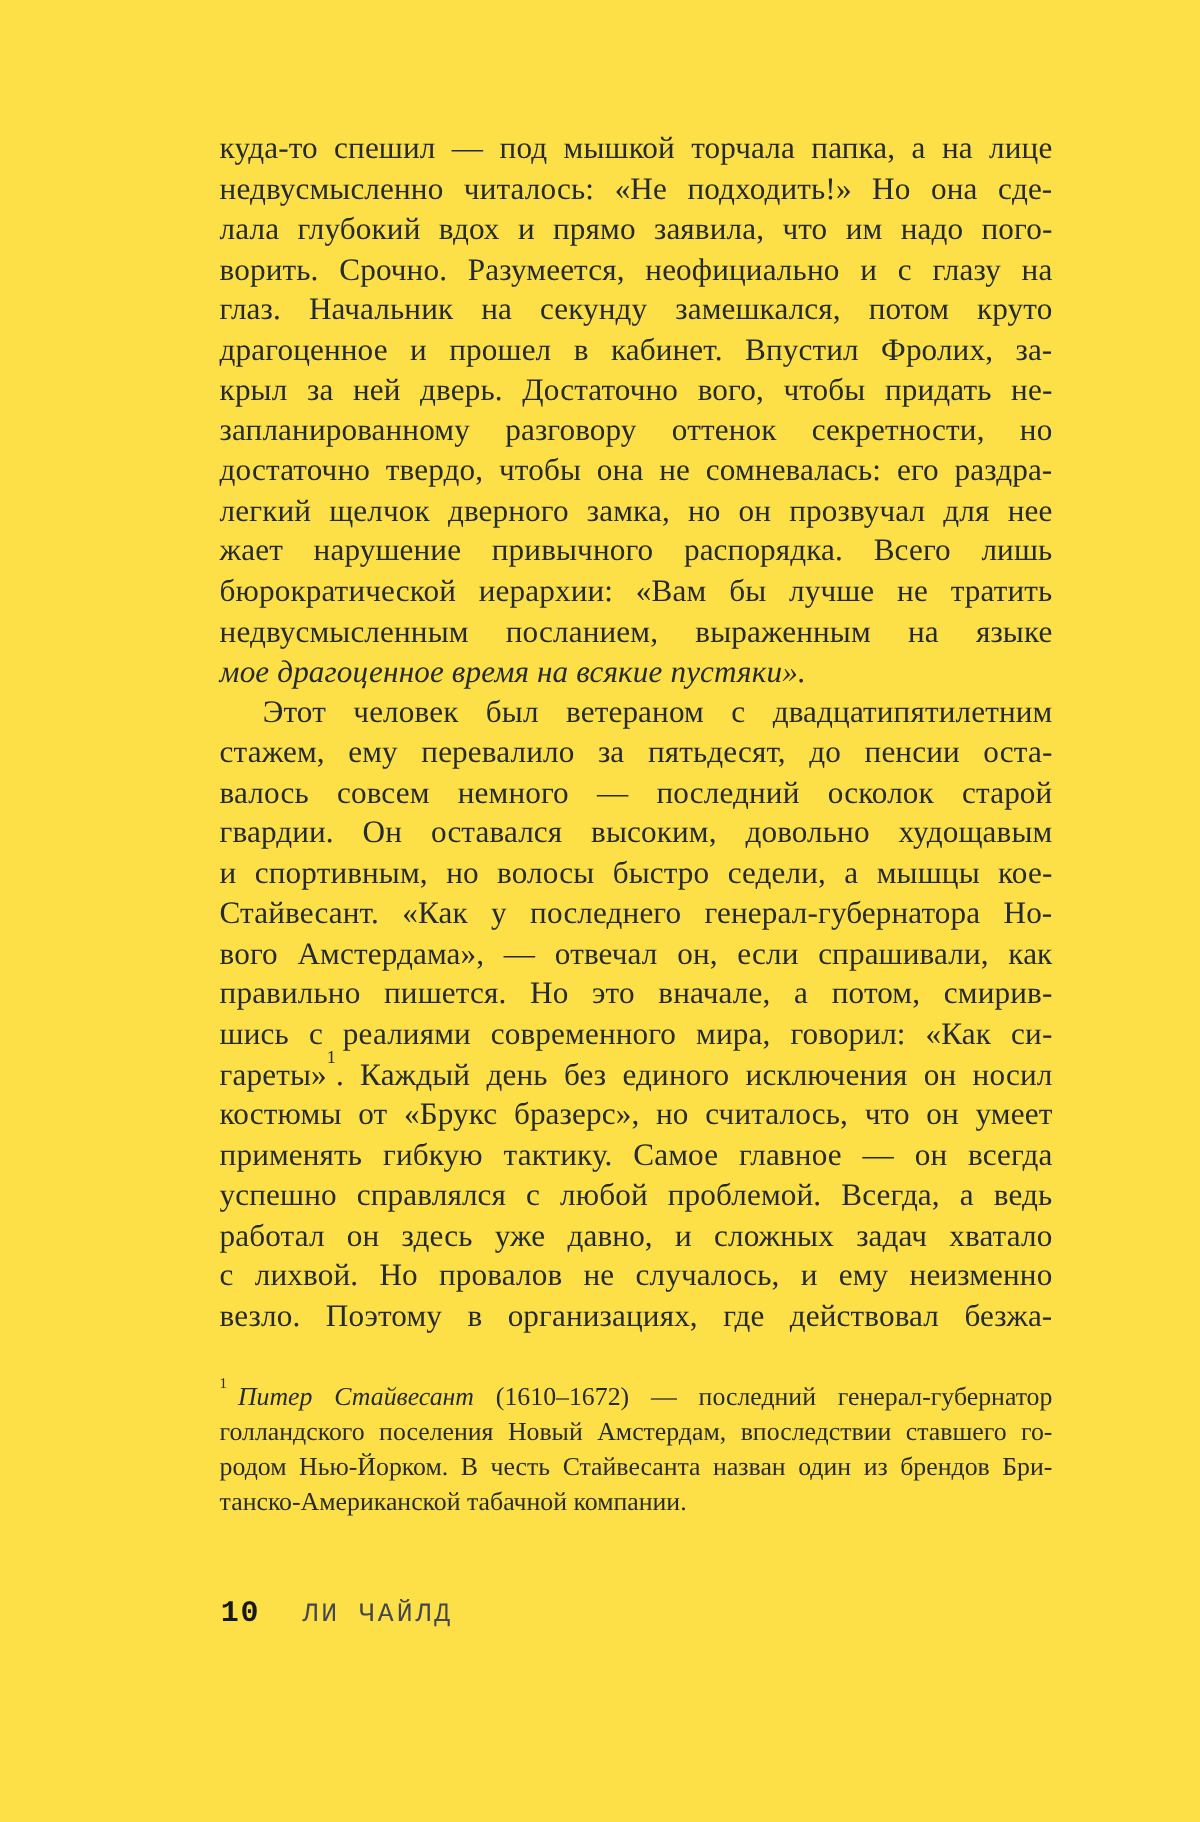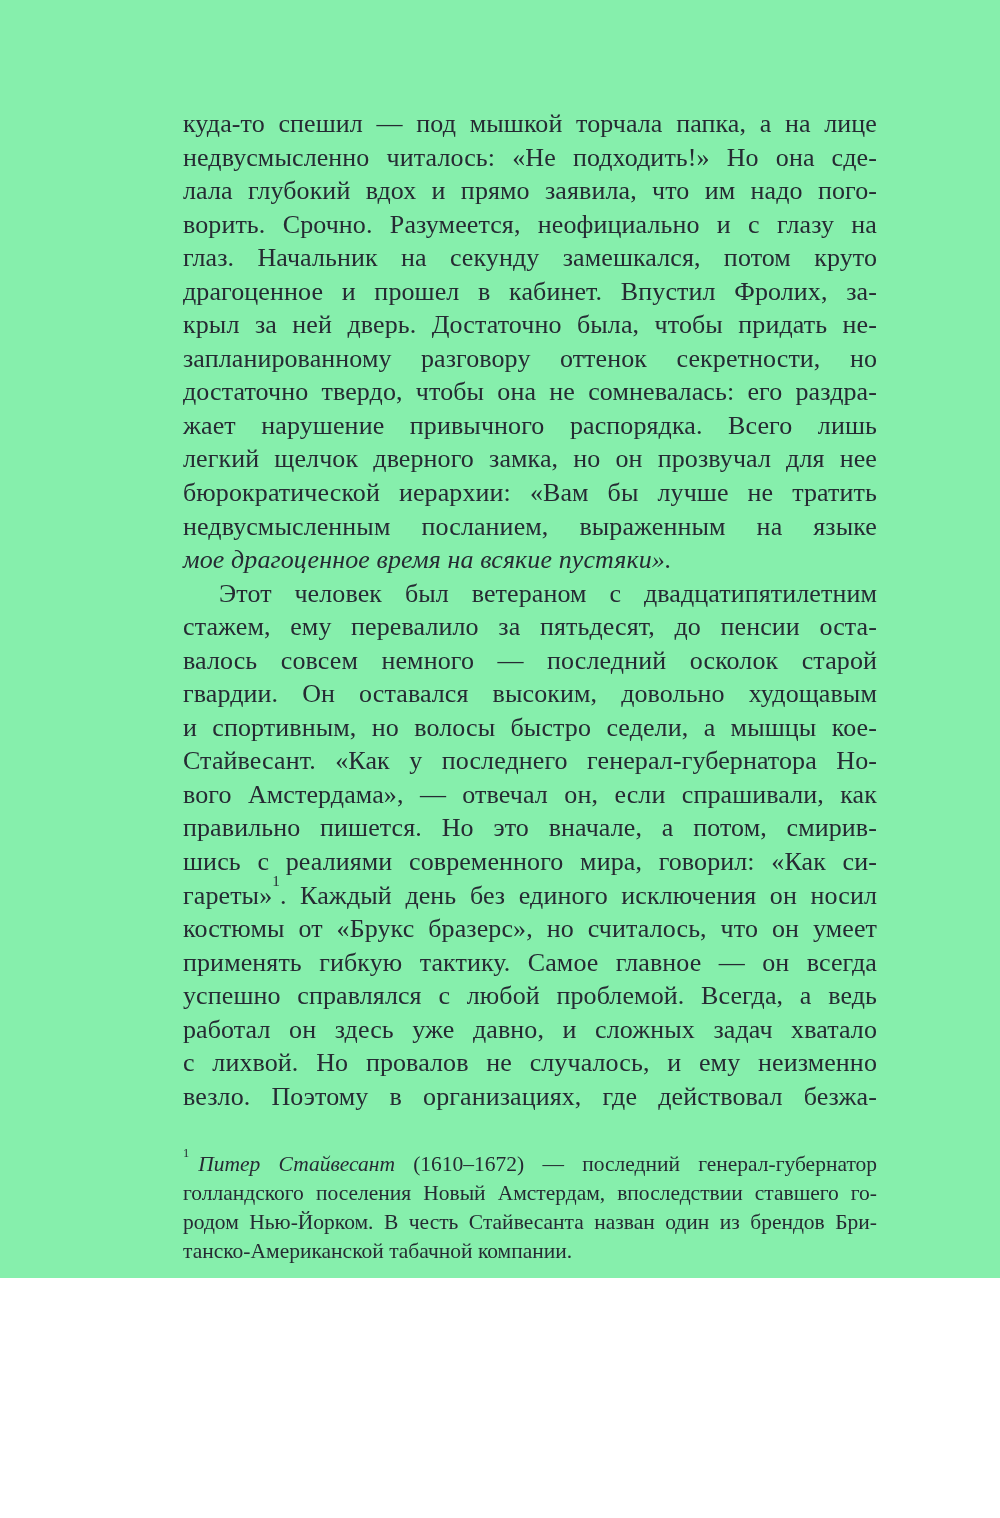--- a/index.html
+++ b/index.html
@@ -1,20 +1,20 @@
 <!DOCTYPE html>
 <html lang="ru"><head>
 <meta charset="utf-8">
 <style>
   html, body { margin: 0; padding: 0; background: #ffffff; }
   .page {
     position: relative;
     width: 1000px;
-    height: 1278px;
-    background: #86efac;
+    height: 1518px;
+    background: #fde047;
     font-family: "Liberation Serif", serif;
     color: #262b33;
     overflow: hidden;
   }
   .text-block {
     position: absolute;
     left: 183px;
     top: 107px;
     width: 694px;
   }
@@ -44,22 +44,21 @@
   .fn-line.last { text-align-last: left; }
   .fn-line sup { margin-right: 9px; }
   .fn-line i { font-style: italic; margin-top: 29px; }
   .footer {
     position: absolute;
     left: 184px;
     top: 1330px;
     display: flex;
     align-items: baseline;
     gap: 35px;
-    font-family: Liberation Sans, sans-serif;
-    flex-direction: column;
+    font-family: Liberation Mono, monospace;
   }
   .pagenum {
     font-size: 25px;
     font-weight: 700;
     letter-spacing: 1.5px;
     color: #17191d;
   }
   .running {
     font-size: 22px;
     font-weight: 400;
@@ -74,25 +73,25 @@
 
   <div class="text-block">
     <div>
         <div class="paragraph">
           <div class="line">куда-то спешил — под мышкой торчала папка, а на лице</div>
           <div class="line">недвусмысленно читалось: «Не подходить!» Но она сде-</div>
           <div class="line">лала глубокий вдох и прямо заявила, что им надо пого-</div>
           <div class="line">ворить. Срочно. Разумеется, неофициально и с глазу на</div>
           <div class="line">глаз. Начальник на секунду замешкался, потом круто</div>
           <div class="line">драгоценное и прошел в кабинет. Впустил Фролих, за-</div>
-          <div class="line">крыл за ней дверь. Достаточно была, чтобы придать не-</div>
+          <div class="line">крыл за ней дверь. Достаточно вого, чтобы придать не-</div>
           <div class="line">запланированному разговору оттенок секретности, но</div>
           <div class="line">достаточно твердо, чтобы она не сомневалась: его раздра-</div>
+          <div class="line">легкий щелчок дверного замка, но он прозвучал для нее</div>
           <div class="line">жает нарушение привычного распорядка. Всего лишь</div>
-          <div class="line">легкий щелчок дверного замка, но он прозвучал для нее</div>
           <div class="line">бюрократической иерархии: «Вам бы лучше не тратить</div>
           <div class="line">недвусмысленным посланием, выраженным на языке</div>
           <div class="line last">мое драгоценное время на всякие пустяки».</div>
         </div>
         <div class="paragraph">
           <div class="line first-indent">Этот человек был ветераном с двадцатипятилетним</div>
           <div class="line">стажем, ему перевалило за пятьдесят, до пенсии оста-</div>
           <div class="line">валось совсем немного — последний осколок старой</div>
           <div class="line">гвардии. Он оставался высоким, довольно худощавым</div>
           <div class="line">и спортивным, но волосы быстро седели, а мышцы кое-</div>

